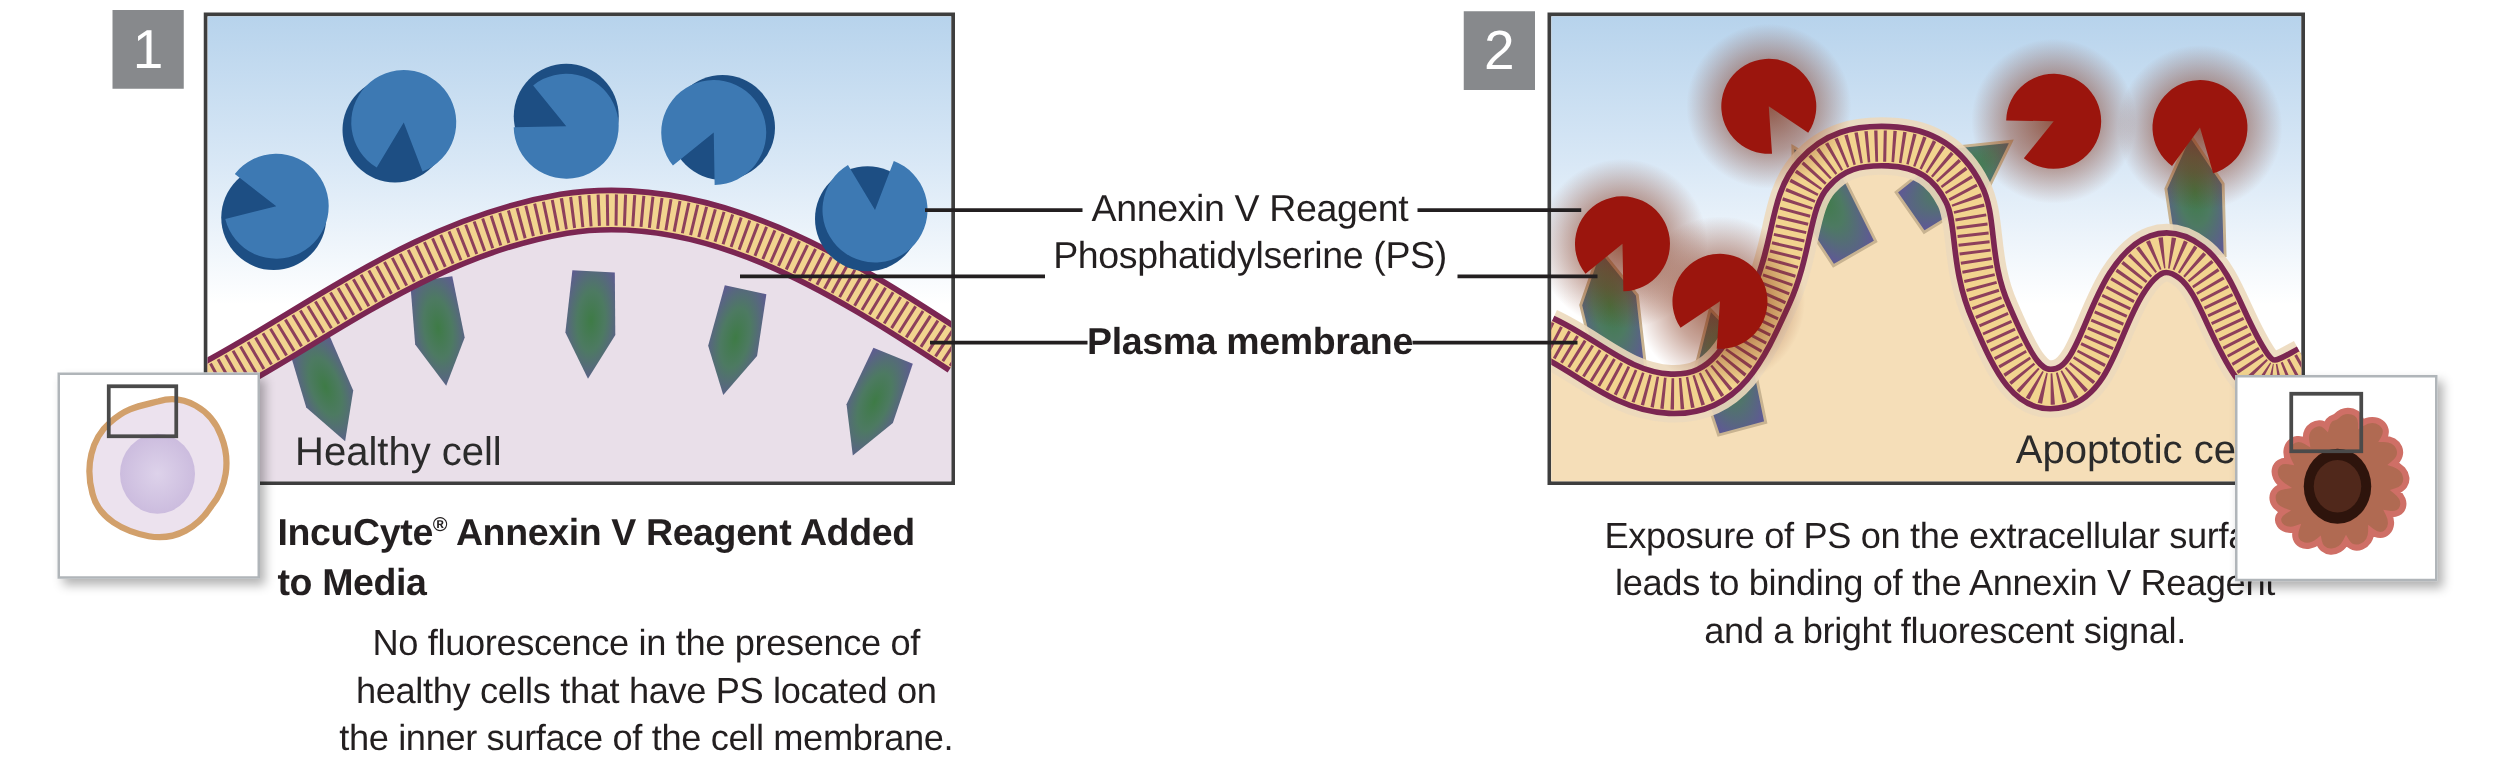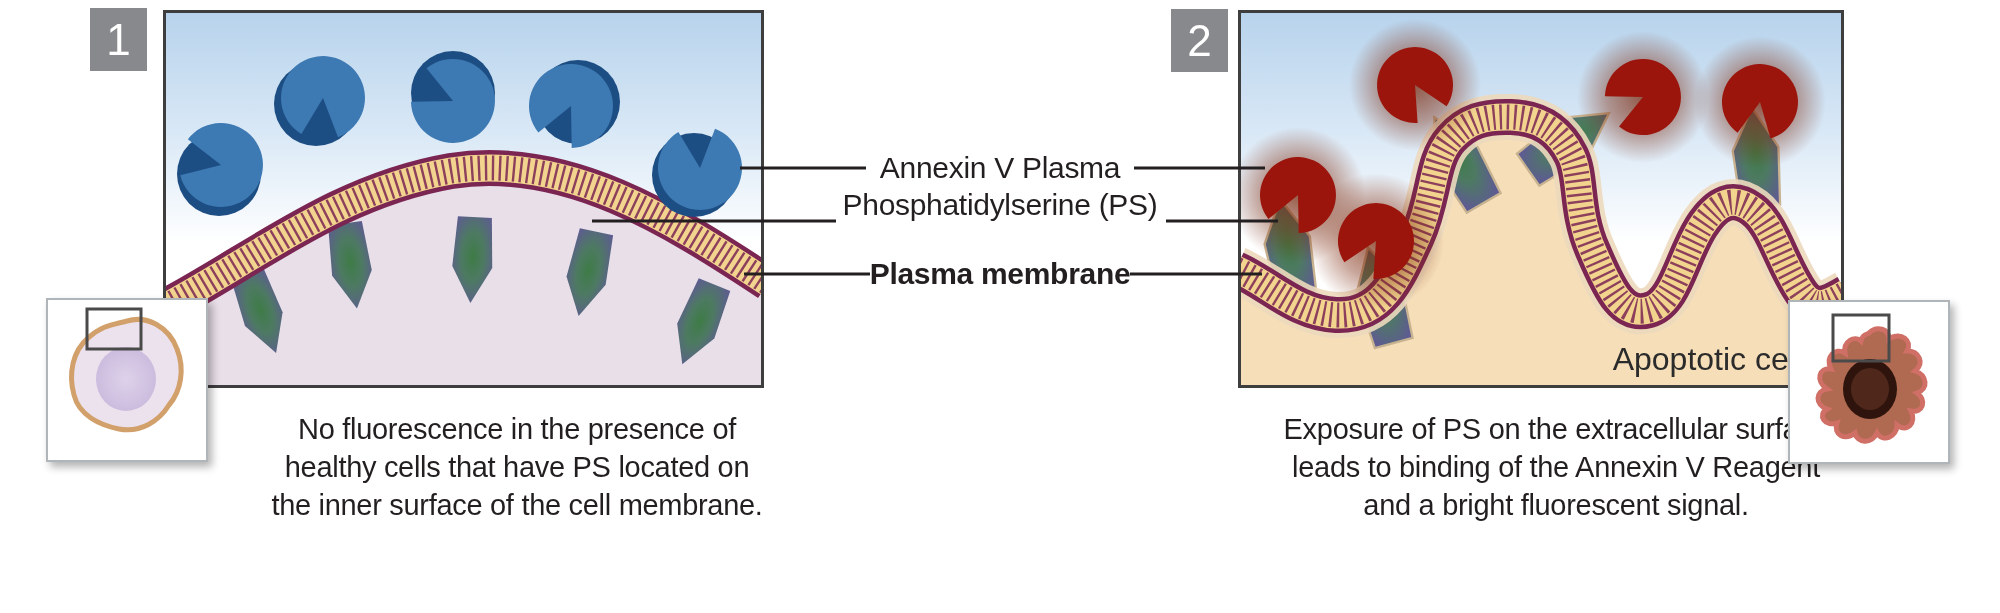--- a/index.html
+++ b/index.html
@@ -124,20 +124,21 @@
       </g>
     <g transform="translate(405,93)">
       <circle r="42" cx="7" cy="-4" fill="#1d4e83"></circle>
         <use href="#pacB" fill="#3d79b3" transform="rotate(115)"></use>
       </g>
     <g transform="translate(534,155)">
       <circle r="42" cx="-6" cy="7" fill="#1d4e83"></circle>
         <use href="#pacB" fill="#3d79b3" transform="rotate(265)"></use>
       </g>
   </svg>
+  <div class="cell-label" id="healthy-label">Healthy cell</div>
 </div>
 
 <div class="panel" id="panel2">
   <svg width="600" height="372" viewBox="0 0 600 372">
     <rect x="0" y="0" width="600" height="372" fill="url(#sky)"></rect>
 
     <path d="M-5,256 C30,272 55,300 95,302 C140,304 156,268 176,224 C194,184 190,148 210,126 C226,108 244,103 270,104 C300,105 318,118 330,142 C341,163 334,198 352,238 C370,280 382,304 408,297 C434,290 440,246 460,214 C476,189 492,182 512,197 C532,212 540,250 560,279 C575,300 590,288 605,280 L605,376 L-5,376 Z" fill="#f5deb8"></path>
 
     <g transform="translate(222,154) rotate(-30) scale(1.15)">
         <use href="#psUp" fill="url(#psgrad)" stroke="#c8b391" stroke-width="2"></use>
@@ -193,25 +194,27 @@
   <g stroke="#231f20" stroke-width="3">
     <line x1="740" y1="168" x2="866" y2="168"></line>
     <line x1="1134" y1="168" x2="1265" y2="168"></line>
     <line x1="592" y1="221" x2="836" y2="221"></line>
     <line x1="1166" y1="221" x2="1278" y2="221"></line>
     <line x1="744" y1="274" x2="870" y2="274"></line>
     <line x1="1130" y1="274" x2="1262" y2="274"></line>
   </g>
 </svg>
 
-<div class="callout" id="callout-annexin">Annexin V Plasma</div>
+<div class="callout" id="callout-annexin">Annexin V Reagent</div>
 <div class="callout" id="callout-ps">Phosphatidylserine (PS)</div>
 <div class="callout" id="callout-membrane">Plasma membrane</div>
 
 <div class="caption" id="caption1">
+  <div class="caption-title"><span>IncuCyte</span><span class="reg">®</span><span> Annexin V Reagent Added
+to Media</span></div>
   <div class="caption-body">No fluorescence in the presence of
 healthy cells that have PS located on
 the inner surface of the cell membrane.</div>
 </div>
 
 <div class="caption" id="caption2">
   <div class="caption-body">Exposure of PS on the extracellular surface
 leads to binding of the Annexin V Reagent
 and a bright fluorescent signal.</div>
 </div>

